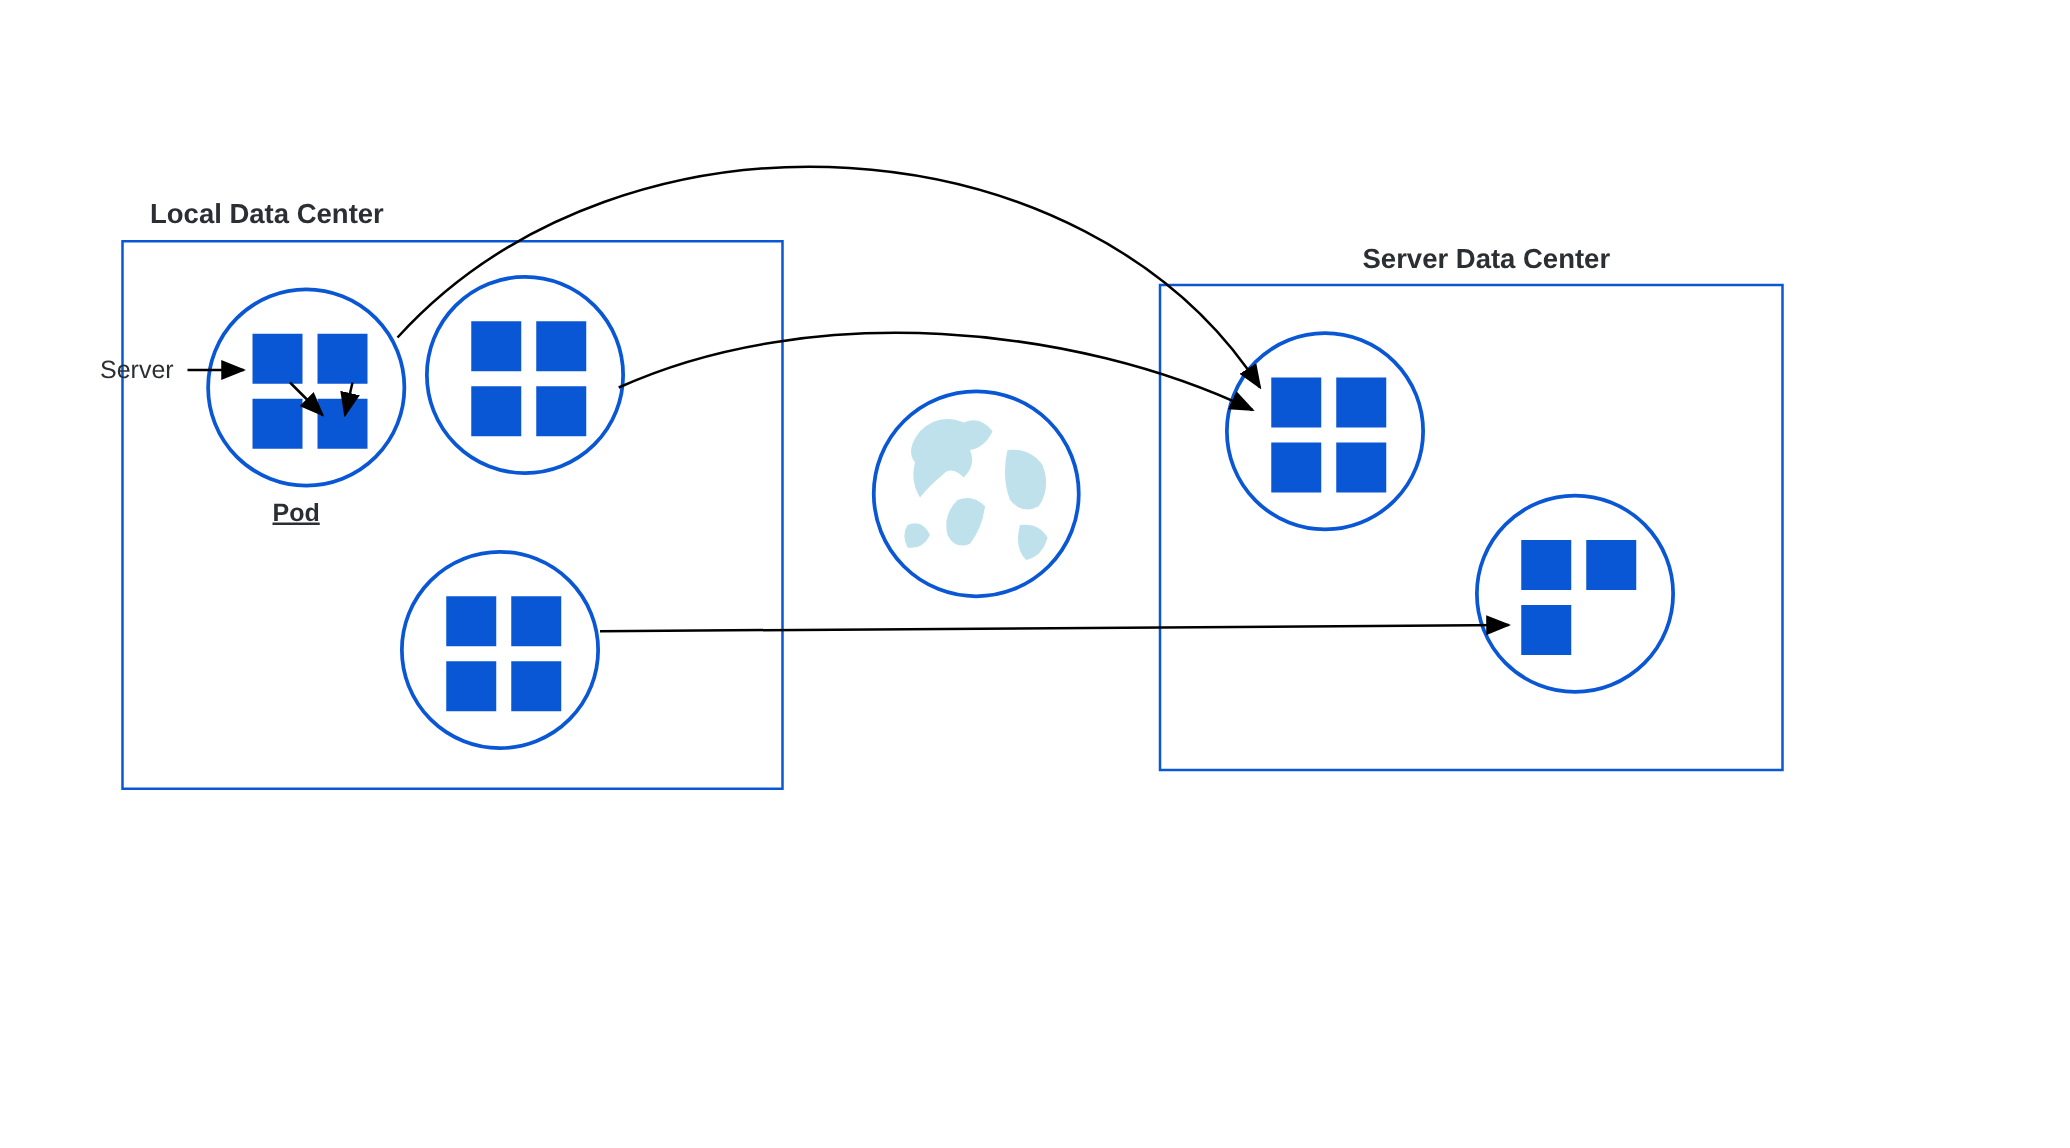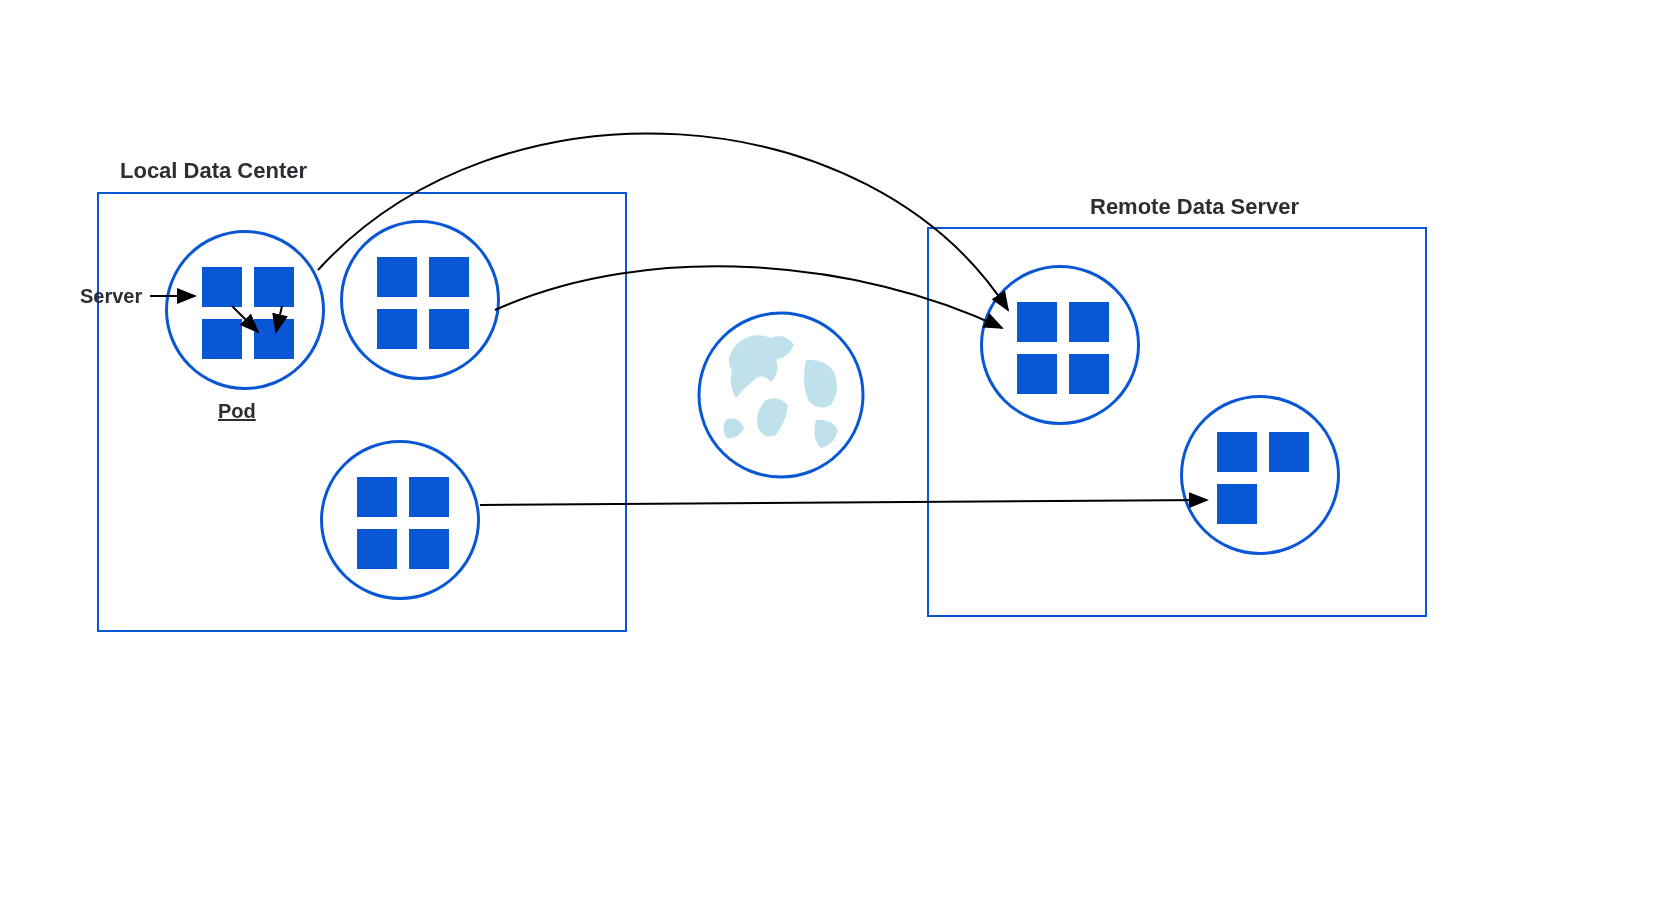--- a/index.html
+++ b/index.html
@@ -48,21 +48,21 @@
     }
   </style>
 </head>
 <body>
 
 <div class="stage">
 
   <div class="label" style="left:120px; top:158px;">Local Data Center</div>
   <div class="dc-box" style="left:97px; top:192px; width:530px; height:440px;"></div>
 
-  <div class="label" style="left:80px; top:285px; font-size:20px; font-weight:700;">Server</div>
+  <div class="label" style="left:80px; top:285px; font-size:20px; font-weight:400;">Server</div>
 
   <div class="label" style="left:218px; top:400px; font-size:20px; font-weight:600;text-decoration:underline;">Pod</div>
 
   <div class="pod" style="left:165px; top:230px; width:160px; height:160px;">
     <div class="server" style="left:34px; top:34px; width:40px; height:40px;"></div>
     <div class="server" style="left:86px; top:34px; width:40px; height:40px;"></div>
     <div class="server" style="left:34px; top:86px; width:40px; height:40px;"></div>
     <div class="server" style="left:86px; top:86px; width:40px; height:40px;"></div>
   </div>
 
@@ -73,21 +73,21 @@
     <div class="server" style="left:86px; top:86px; width:40px; height:40px;"></div>
   </div>
 
   <div class="pod" style="left:320px; top:440px; width:160px; height:160px;">
     <div class="server" style="left:34px; top:34px; width:40px; height:40px;"></div>
     <div class="server" style="left:86px; top:34px; width:40px; height:40px;"></div>
     <div class="server" style="left:34px; top:86px; width:40px; height:40px;"></div>
     <div class="server" style="left:86px; top:86px; width:40px; height:40px;"></div>
   </div>
 
-  <div class="label" style="left:1090px; top:194px;">Remote Data Server</div>
+  <div class="label" style="left:1090px; top:194px;">Server Data Center</div>
   <div class="dc-box" style="left:927px; top:227px; width:500px; height:390px;"></div>
 
   <div class="pod" style="left:980px; top:265px; width:160px; height:160px;">
     <div class="server" style="left:34px; top:34px; width:40px; height:40px;"></div>
     <div class="server" style="left:86px; top:34px; width:40px; height:40px;"></div>
     <div class="server" style="left:34px; top:86px; width:40px; height:40px;"></div>
     <div class="server" style="left:86px; top:86px; width:40px; height:40px;"></div>
   </div>
 
   <div class="pod" style="left:1180px; top:395px; width:160px; height:160px;">

